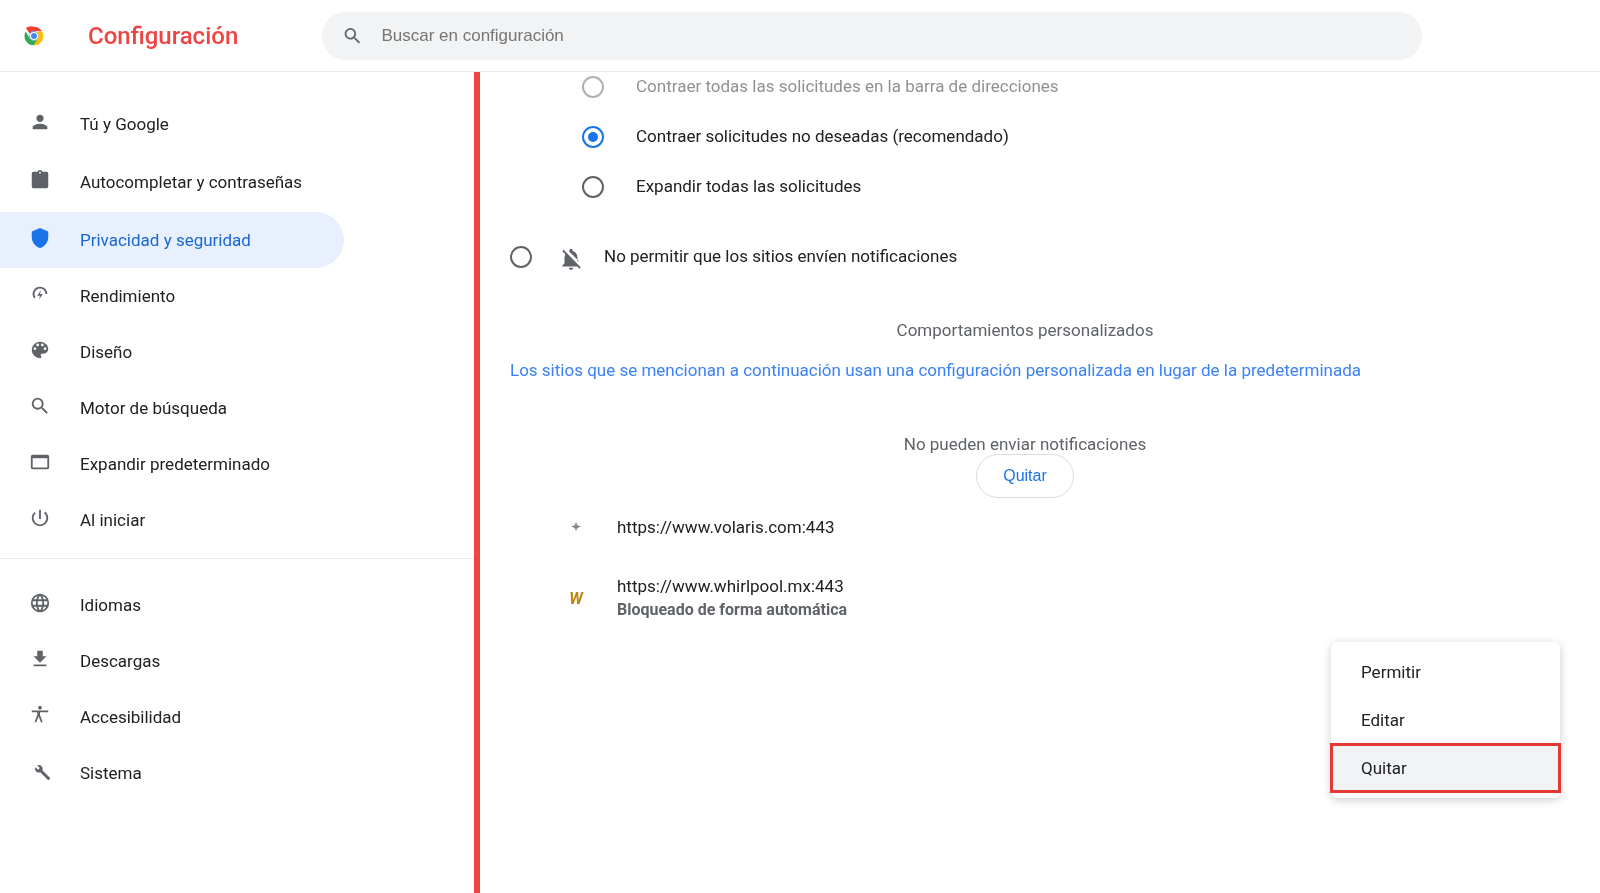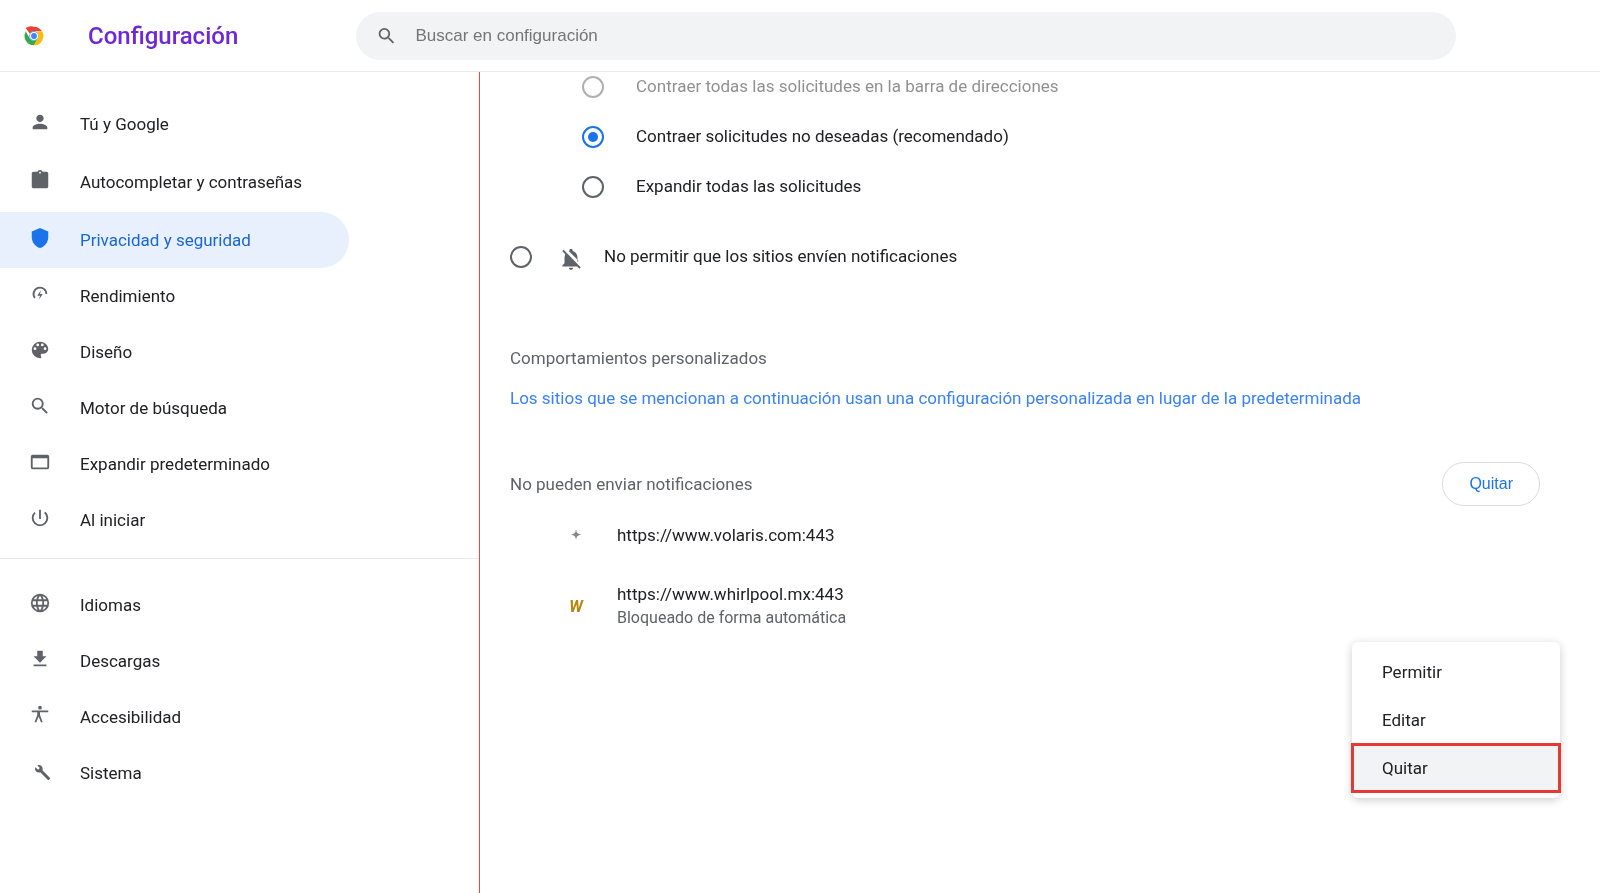--- a/index.html
+++ b/index.html
@@ -18,22 +18,22 @@
     padding: 0 20px;
     border-bottom: 1px solid #e8eaed;
   }
   .chrome-logo {
     width: 28px; height: 28px;
     margin-right: 40px;
   }
   .page-title {
     font-size: 24px;
     font-weight: 500;
-    color: #6d28d9;
-    margin-right: 118px;
+    color: #ef4444;
+    margin-right: 84px;
   }
   .searchbox {
     flex: 1;
     display: flex;
     align-items: center;
     background: #f1f3f4;
     border-radius: 50px;
     height: 48px;
     padding: 0 20px;
     max-width: 1100px;
@@ -43,21 +43,21 @@
     border: none; background: transparent; outline: none;
     font-size: 17px; color: #5f6368; width: 100%;
   }
   .body {
     display: flex;
     height: calc(893px - 72px);
   }
   .sidebar {
     width: 480px;
     padding-top: 24px;
-    border-right: 1px solid #ef4444;
+    border-right: 6px solid #ef4444;
   }
   .nav-group { padding-bottom: 10px; }
   .nav-group + .nav-group { border-top: 1px solid #e8eaed; padding-top: 18px; text-align: right; }
   .nav-item {
     display: flex;
     align-items: center;
     height: 56px;
     padding: 0 28px;
     border-radius: 0 28px 28px 0;
     cursor: pointer;
@@ -90,52 +90,53 @@
   }
   .radio.checked { border-color: #1a73e8; }
   .radio.checked::after {
     content: ''; position: absolute; top: 4px; left: 4px;
     width: 10px; height: 10px; border-radius: 50%; background: #1a73e8;
   }
   .radio-row .bell-off { margin-right: 20px; color: #5f6368; margin-left: -6px; }
   .cut { margin-top: -10px; opacity: 0.5; }
 
   .section-heading {
-    font-size: 17px; color: #5f6368; margin-top: 62px;
+    font-size: 17px; color: #5f6368; margin-top: 34px; text-align: center;
   }
   .section-desc {
     font-size: 17px; color: #3b82f6; margin-top: 18px; line-height: 1.5;
     max-width: 870px;
   }
   .list-header {
     display: flex; justify-content: space-between; align-items: center;
     margin-top: 50px;
+    flex-direction: column;
   }
   .list-header .label { font-size: 17px; color: #5f6368; }
   .add-btn {
     border: 1px solid #dadce0; background: #fff; color: #1a73e8;
     font-size: 16px; font-weight: 500; padding: 12px 26px;
     border-radius: 26px; cursor: pointer;
   }
   .site-row {
     display: flex; align-items: center; padding: 18px 0 18px 55px;
     font-size: 17px;
   }
   .site-fav {
     width: 22px; height: 22px; margin-right: 30px;
     display: flex; align-items: center; justify-content: center;
     font-weight: 700; font-size: 16px;
   }
   .site-info { line-height: 1.4; }
-  .site-sub { color: #5f6368; font-size: 16px; }
+  .site-sub { color: #5f6368; font-size: 16px; font-weight: bold; }
 
   .context-menu {
     position: absolute;
     right: 40px; top: 570px;
-    width: 208px;
+    width: 229px;
     background: #fff;
     box-shadow: 0 2px 10px rgba(0,0,0,0.2);
     border-radius: 6px;
     padding: 6px 0;
     font-size: 17px;
   }
   .menu-item {
     padding: 14px 30px; cursor: pointer;
   }
   .menu-item.highlight {

